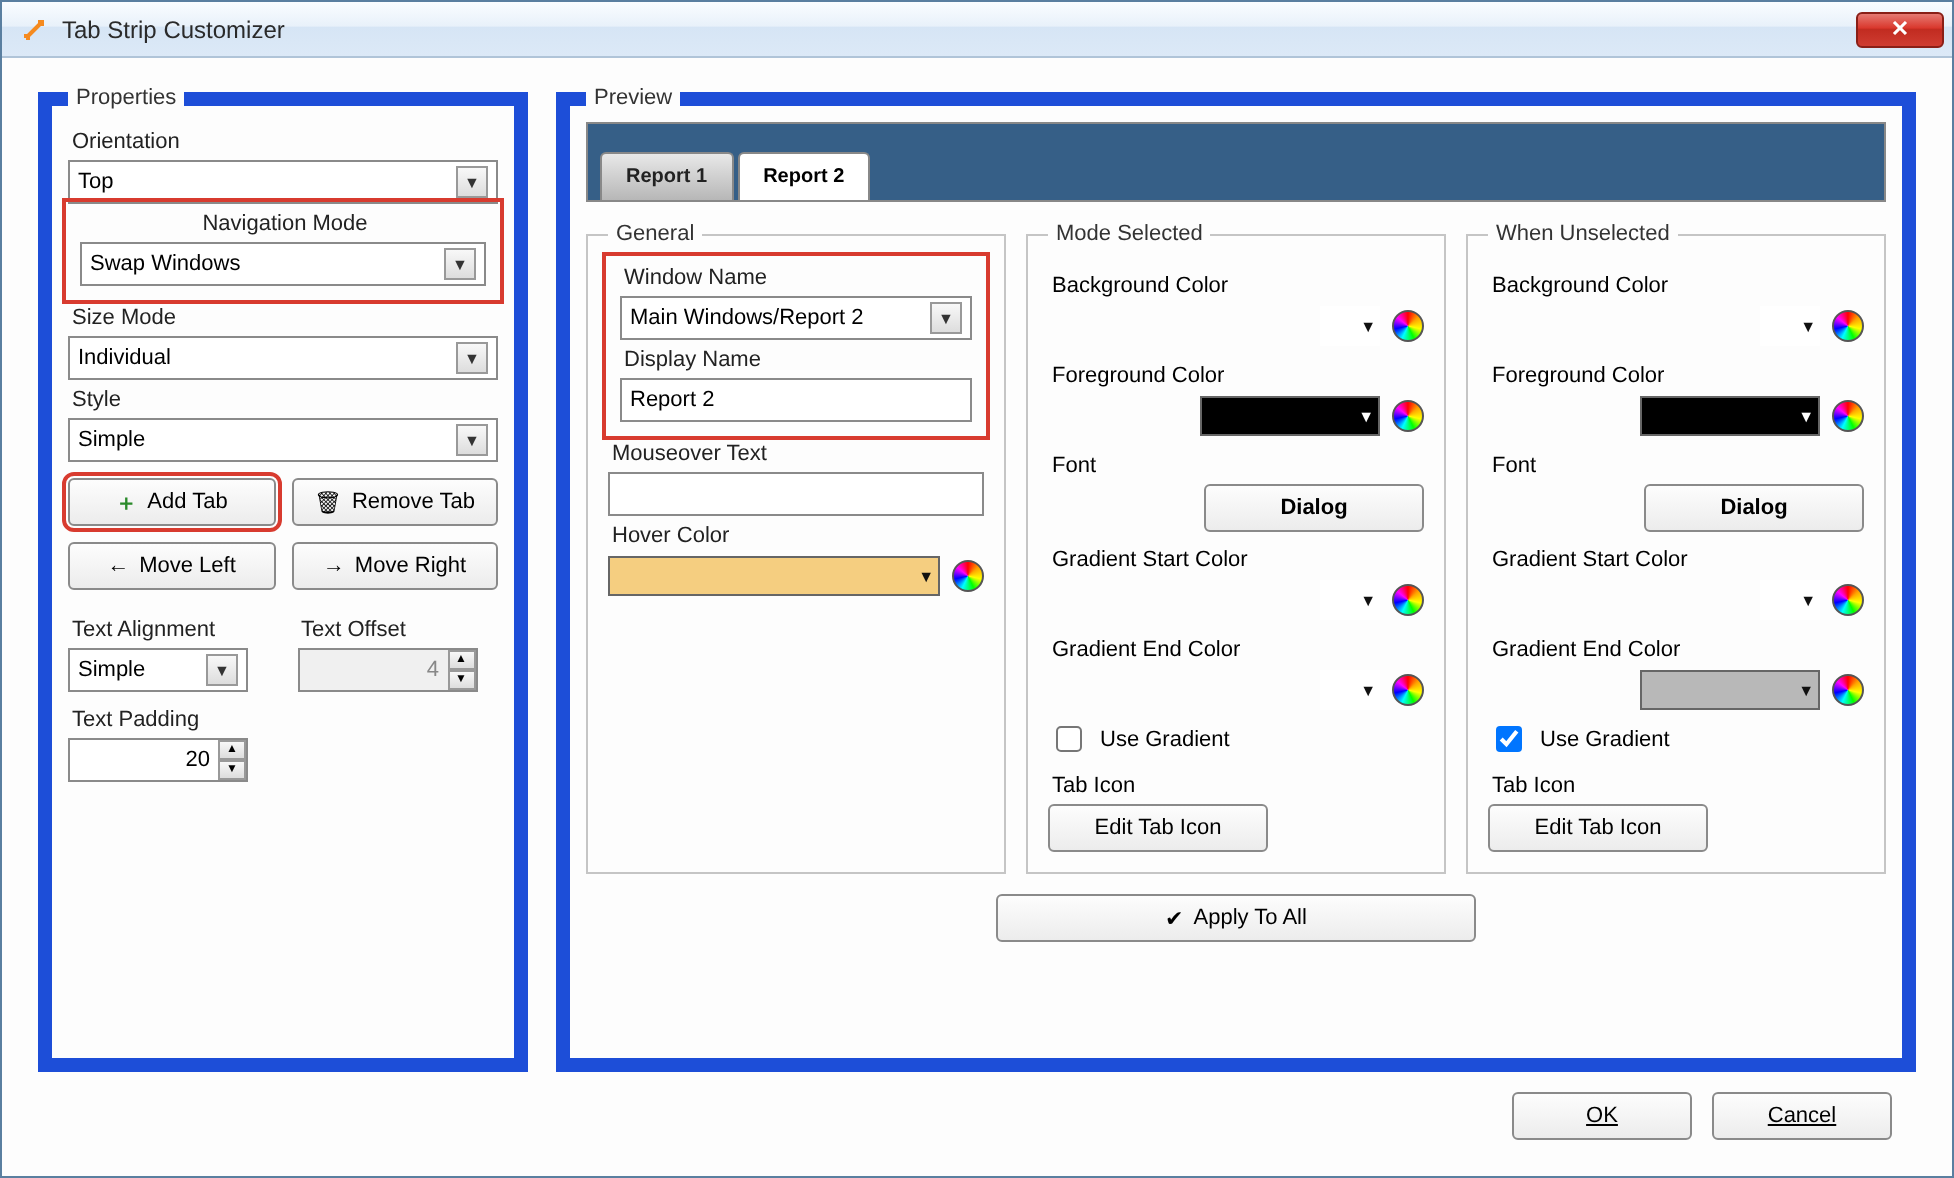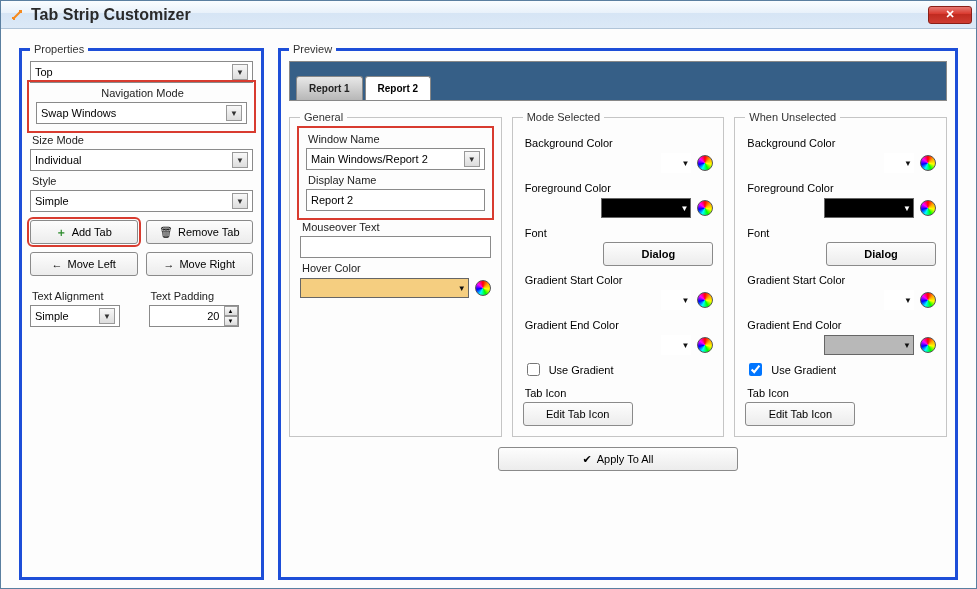--- a/index.html
+++ b/index.html
@@ -25,21 +25,21 @@
     border-bottom: 1px solid #b0c4d8;
     display: flex;
     align-items: center;
     padding: 0 4px 0 8px;
   }
   .titlebar .app-icon {
     width: 16px; height: 16px; margin-right: 6px;
     display: flex; align-items: center; justify-content: center;
     color: #f58a1f; font-weight: bold;
   }
-  .titlebar .title { flex: 1; color: #2a2a2a; font-size: 16px; font-weight: bold; }
+  .titlebar .title { flex: 1; color: #2a2a2a; font-size: 12px; }
   .titlebar .close-btn {
     width: 44px; height: 18px;
     background: linear-gradient(to bottom, #e67a73 0%, #d9362b 45%, #c12b20 46%, #cf3c31 100%);
     border: 1px solid #8a1f17;
     border-radius: 3px;
     color: #fff;
     display: flex; align-items: center; justify-content: center;
     font-weight: bold; font-size: 11px;
     cursor: pointer;
   }
@@ -49,21 +49,21 @@
     display: flex;
     flex-direction: column;
     background: #fdfdfd;
   }
   .main-columns {
     flex: 1;
     display: flex;
     gap: 14px;
   }
   fieldset.group {
-    border: 3px solid #1d4ed8;
+    border: 7px solid #1d4ed8;
     padding: 6px 8px 8px 8px;
     margin: 0;
   }
   fieldset.group > legend {
     padding: 0 4px;
     color: #333;
   }
   .properties-panel {
     width: 245px;
     flex-shrink: 0;
@@ -197,20 +197,21 @@
       <span>✕</span>
     </div>
   </div>
 
   <div class="content">
     <div class="main-columns">
 
       <fieldset class="group properties-panel">
         <legend>Properties</legend>
 
+        <span class="field-label">Orientation</span>
         <div class="select">
           <span>Top</span>
           <span class="chev">▼</span>
         </div>
 
         <div class="highlight-red" style="padding:4px 6px 6px 6px; margin-top:0;text-align:center;">
           <span class="field-label" style="margin-top:0">Navigation Mode</span>
           <div class="select">
             <span>Swap Windows</span>
             <span class="chev">▼</span>
@@ -249,20 +250,30 @@
             <span>Move Right</span>
           </button>
         </div>
 
         <div class="grid2">
           <div>
             <span class="field-label">Text Alignment</span>
             <div class="select small-select">
               <span>Simple</span>
               <span class="chev">▼</span>
+            </div>
+          </div>
+          <div>
+            <span class="field-label">Text Offset</span>
+            <div class="spinner-input" style="background:#f0f0f0;">
+              <span class="val" style="color:#888">4</span>
+              <span class="spin">
+                  <button>▲</button>
+                  <button>▼</button>
+                </span>
             </div>
           </div>
           <div>
             <span class="field-label">Text Padding</span>
             <div class="spinner-input">
               <span class="val">20</span>
               <span class="spin">
                   <button>▲</button>
                   <button>▼</button>
                 </span>
@@ -400,14 +411,22 @@
 
         <div style="display:flex; justify-content:center; margin-top:10px;">
           <button class="btn" style="width:240px;">
             <span>✔</span>
             <span>Apply To All</span>
           </button>
         </div>
       </fieldset>
     </div>
 
+    <div class="footer-btns">
+      <button class="btn">
+          <span class="u-under">OK</span>
+        </button>
+      <button class="btn">
+          <span class="u-under">Cancel</span>
+        </button>
+    </div>
   </div>
 </div>
 
 </body></html>

